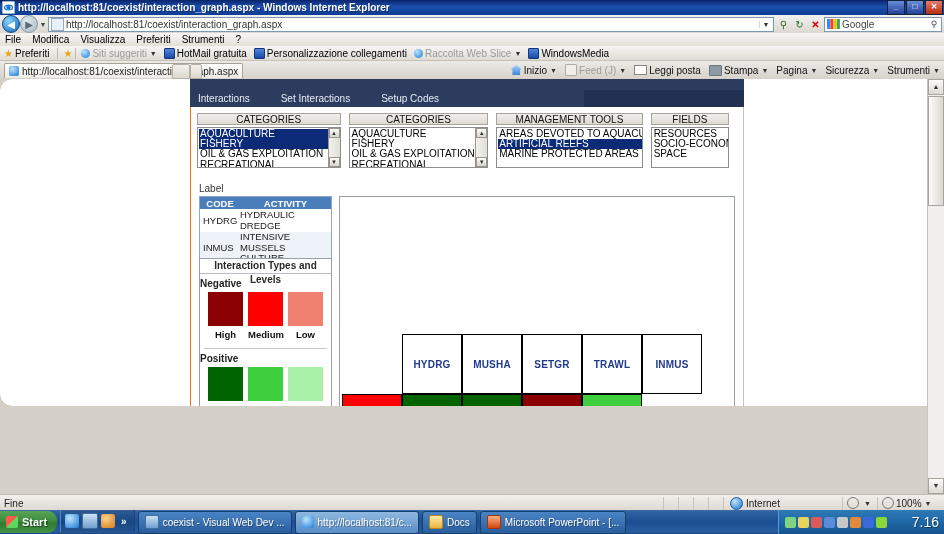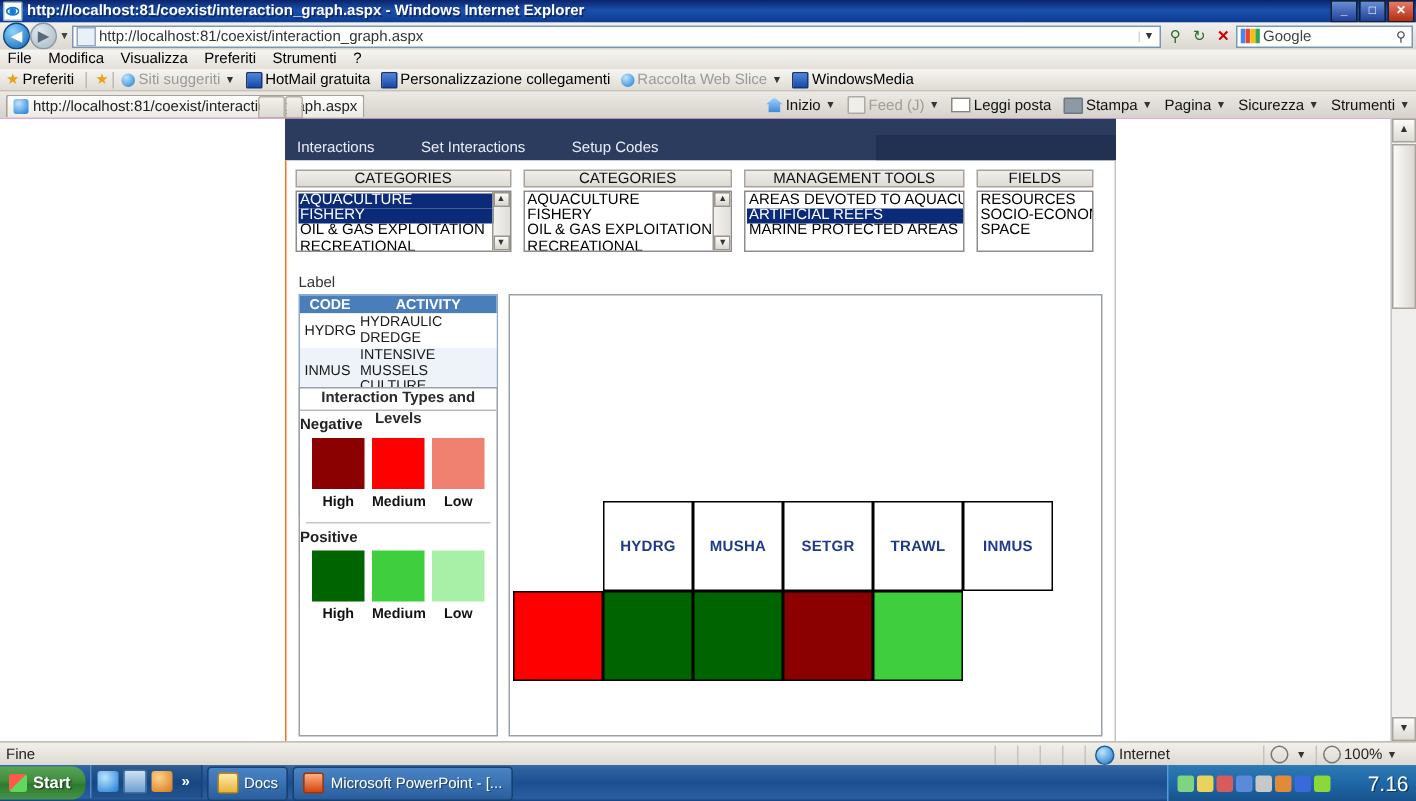--- a/index.html
+++ b/index.html
@@ -115,22 +115,22 @@
   .homeico{width:11px;height:10px;margin-right:2px;flex:none;
     background:linear-gradient(to bottom,#9fd4ff,#3f86d6);
     clip-path:polygon(50% 0,100% 45%,85% 45%,85% 100%,15% 100%,15% 45%,0 45%);}
   .feedico{width:10px;height:10px;margin-right:2px;flex:none;border:1px solid #b0aaa0;background:#f0eeea;border-radius:1px}
   .mailico{width:11px;height:8px;margin-right:2px;flex:none;border:1px solid #8b867c;background:#fff}
   .printico{width:11px;height:9px;margin-right:2px;flex:none;background:#8d9aa6;border:1px solid #6c7782;border-radius:1px}
   .carat{font-size:7px;margin-left:3px;color:#333}
 
   
   .viewport{
-    position:absolute;left:0;top:79px;width:944px;height:415px;
-    background:#d946ef;overflow:hidden;
+    position:absolute;left:0;top:79px;width:944px;height:327px;
+    background:#a16207;overflow:hidden;border-radius:12px;
   }
   .pagebody{position:absolute;left:0;top:0;width:928px;height:415px;background:#fff;}
 
   
   .appband{
     position:absolute;left:190px;top:0px;width:554px;height:11px;
     background:#2c3c5e;
   }
   .tabstrip{
     position:absolute;left:190px;top:11px;width:554px;height:17px;
@@ -628,20 +628,28 @@
       <span>Start</span>
     </div>
     <div class="ql">
       <span class="qlico ie"></span>
       <span class="qlico m1"></span>
       <span class="qlico m2"></span>
       <span class="qlarr">»</span>
     </div>
     <div class="tasks">
       <div class="task">
+        <span class="tico vs"></span>
+        <span>coexist - Visual Web Dev ...</span>
+      </div>
+      <div class="task active">
+        <span class="tico ie2"></span>
+        <span>http://localhost:81/c...</span>
+      </div>
+      <div class="task">
         <span class="tico folder"></span>
         <span>Docs</span>
       </div>
       <div class="task">
         <span class="tico ppt"></span>
         <span>Microsoft PowerPoint - [...</span>
       </div>
     </div>
     <div class="tray">
       <span class="trico" style="background:#7fd47f"></span>

